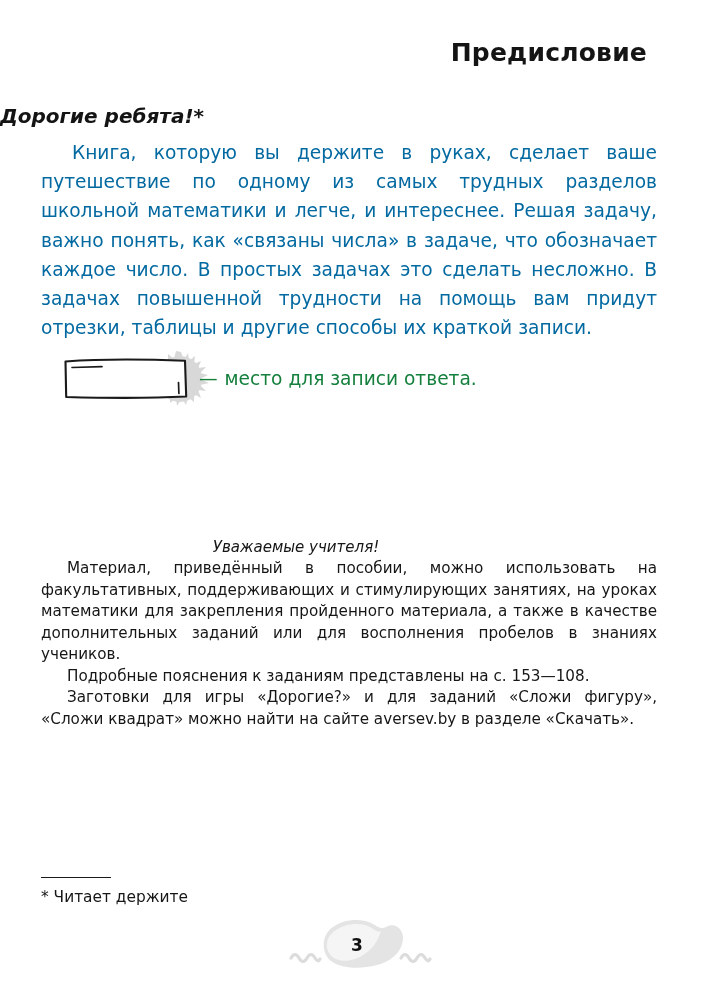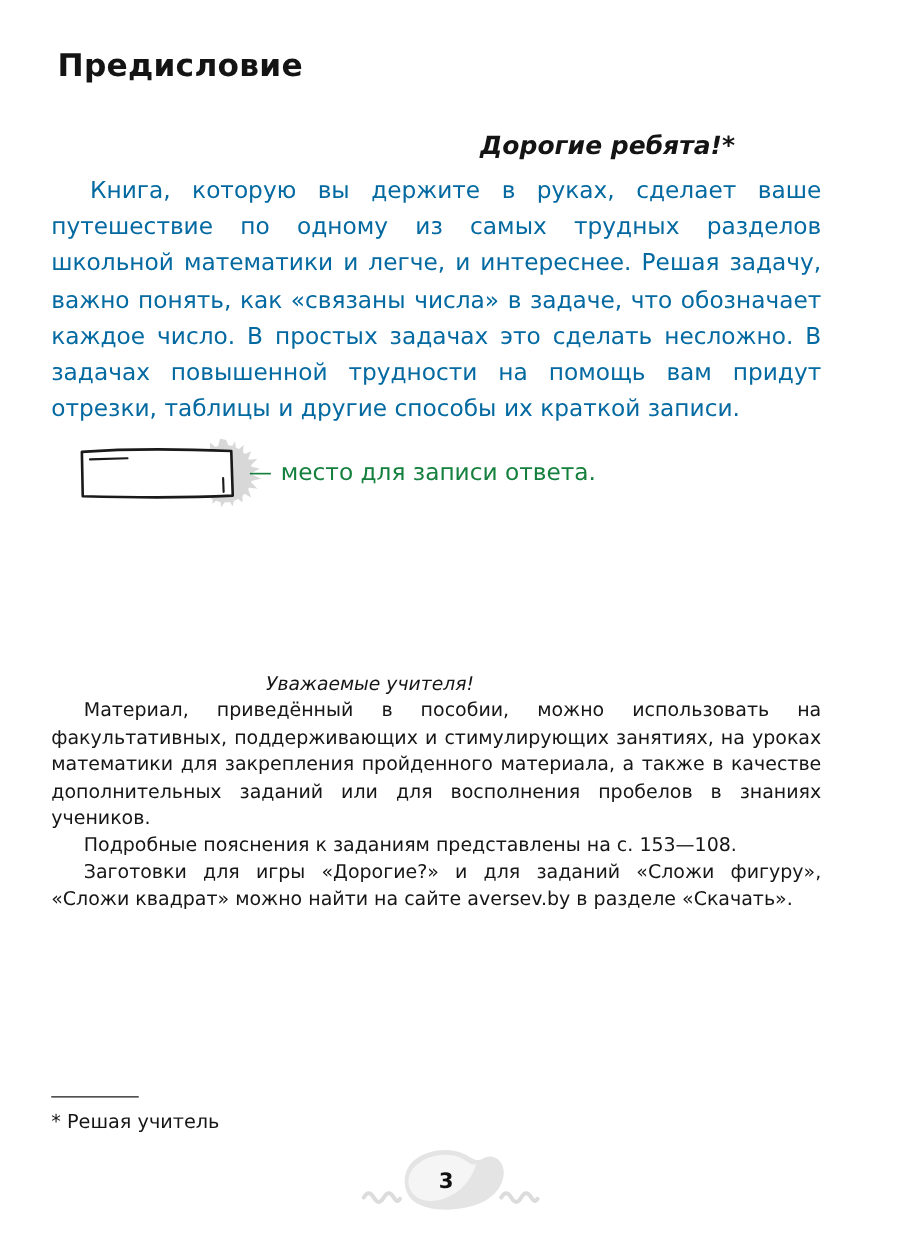--- a/index.html
+++ b/index.html
@@ -22,35 +22,34 @@
     width: 719px;
     height: 1000px;
   }
 
   
   .page-title {
     position: absolute;
     left: 0;
     top: 38px;
     width: 647px;
-    text-align: left;
+    text-align: right;
     font-size: 25px;
     font-weight: bold;
     letter-spacing: 0.2px;
     color: #141414;
-    margin-left: 46px;
   }
 
   
   .salutation {
     position: absolute;
     left: 0;
     top: 104px;
     width: 588px;
-    text-align: right;
+    text-align: left;
     font-size: 20px;
     font-weight: bold;
     font-style: italic;
     color: #141414;
   }
 
   
   .body-text {
     position: absolute;
     left: 41px;
@@ -225,21 +224,21 @@
 
   <div class="teachers-heading">Уважаемые учителя!</div>
 
   <div class="teachers-text">
     <p>Материал, приведённый в пособии, можно использовать на факультативных, поддерживающих и стимулирующих занятиях, на уроках математики для закрепления пройденного материала, а также в качестве дополнительных заданий или для восполнения пробелов в знаниях учеников.</p>
     <p>Подробные пояснения к заданиям представлены на с. 153—108.</p>
     <p>Заготовки для игры «Дорогие?» и для заданий «Сложи фигуру», «Сложи квадрат» можно найти на сайте aversev.by в разделе «Скачать».</p>
   </div>
 
   <div class="footnote-rule"></div>
-  <div class="footnote-text">* Решая учитель</div>
+  <div class="footnote-text">* Читает держите</div>
 
   <div class="page-number-wrap">
     <svg class="page-number-blob" viewBox="0 0 150 58">
 
       <path d="M6,42 q4,-7 8,0 q4,7 8,0 q4,-7 8,0 q3,5 5,1" fill="none" stroke="#dcdcdc" stroke-width="3.2" stroke-linecap="round"></path>
 
       <path d="M116,42 q4,-7 8,0 q4,7 8,0 q4,-7 8,0 q3,5 5,1" fill="none" stroke="#dcdcdc" stroke-width="3.2" stroke-linecap="round"></path>
 
       <path d="M48,11 C58,3 76,2 86,7 C92,10 96,14 101,11 C109,6 118,12 118,22
                C118,34 108,45 92,49 C74,54 55,52 46,45 C36,37 36,19 48,11 Z" fill="#e4e4e4"></path>

